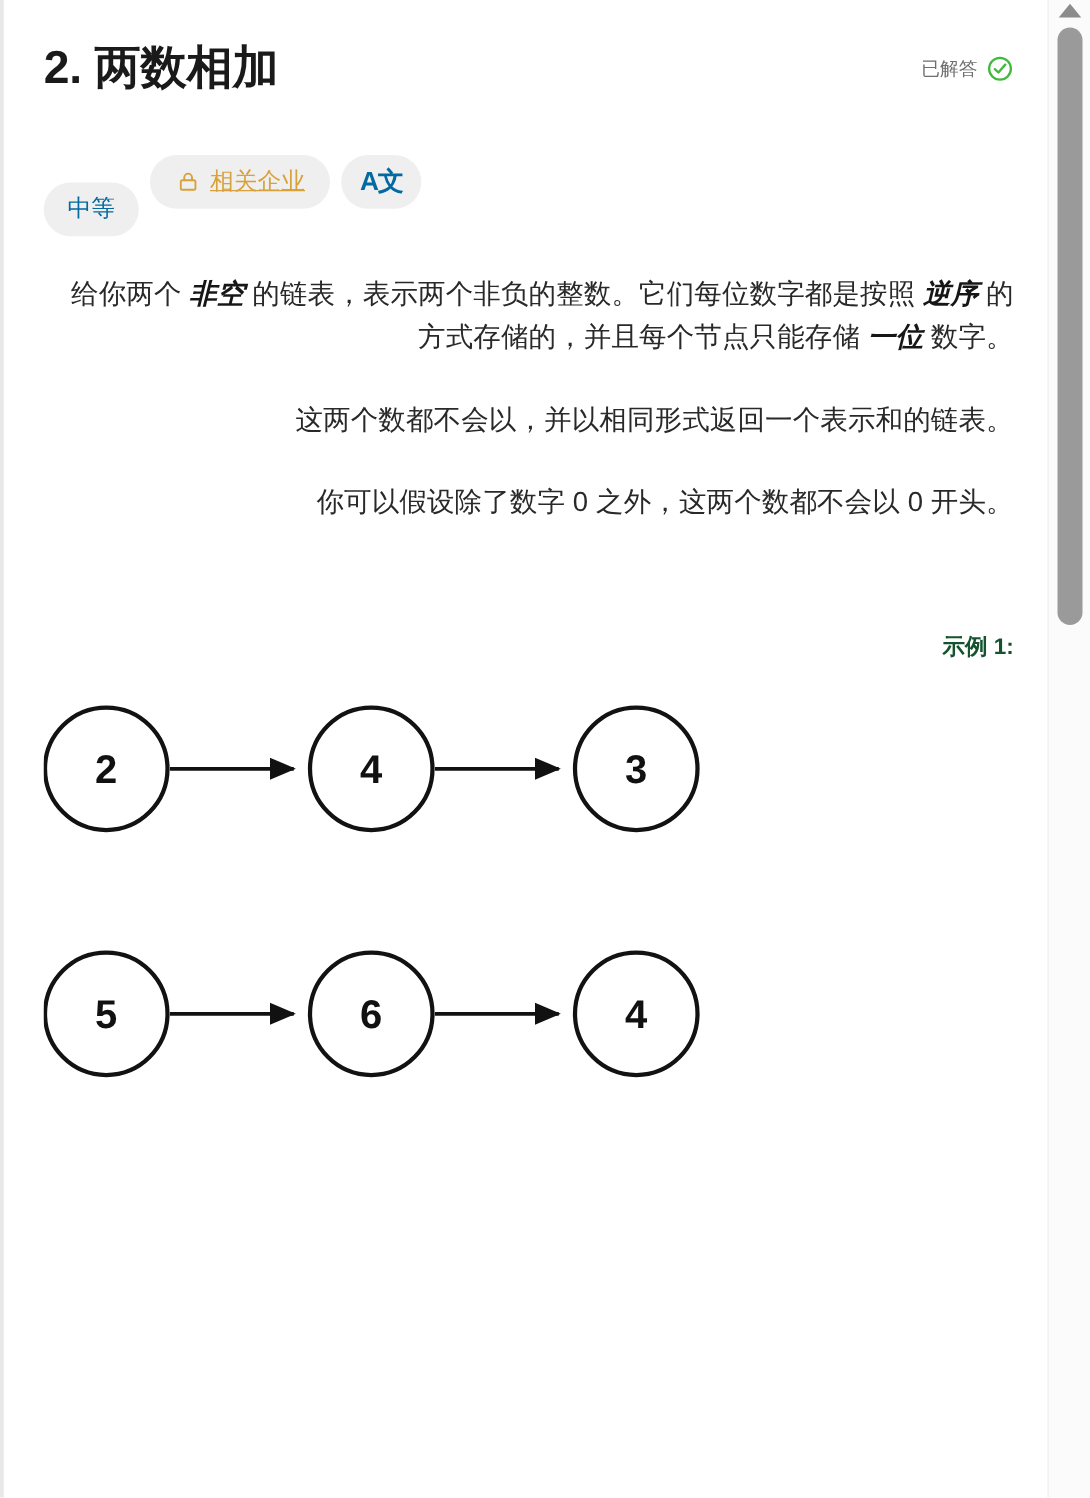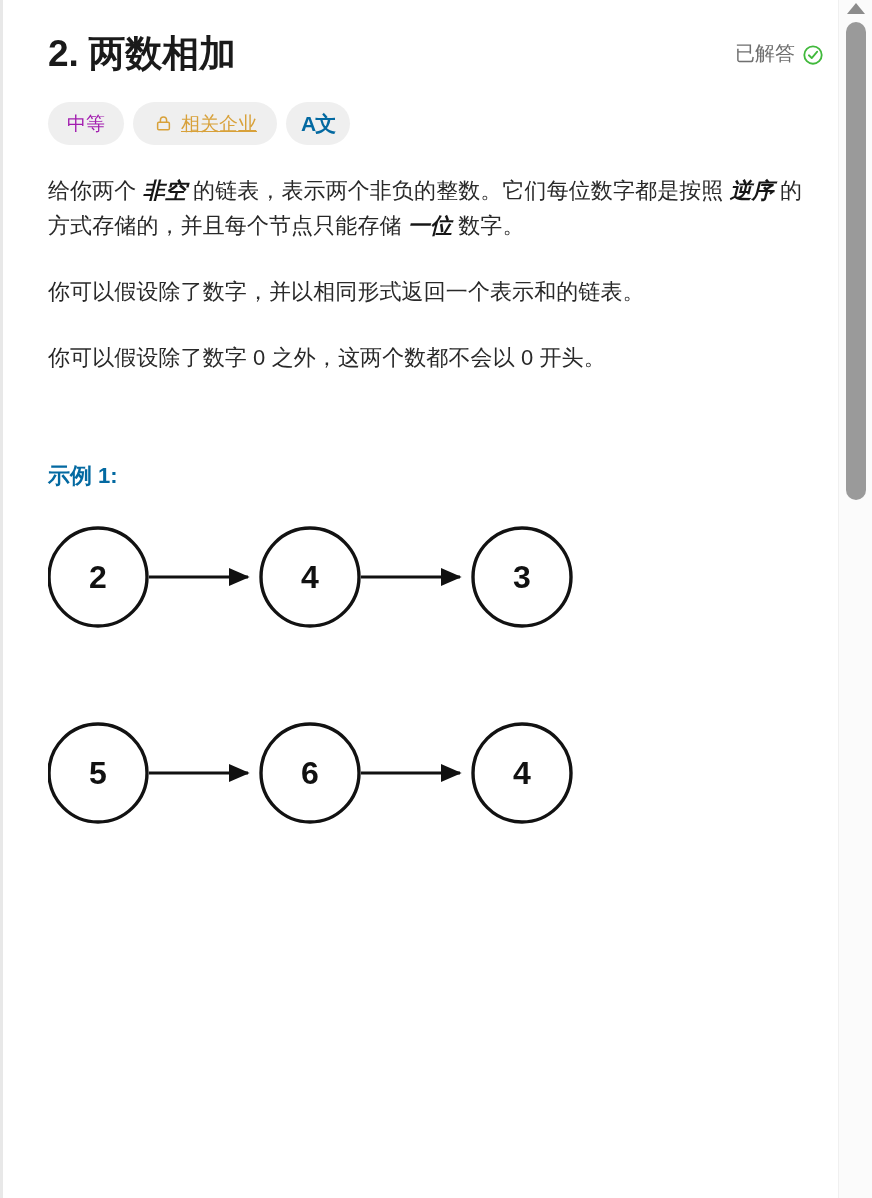--- a/index.html
+++ b/index.html
@@ -22,26 +22,27 @@
     position: absolute;
     inset: 0;
     background: #ffffff;
     border-left: 3px solid #e8e8e8;
     overflow: hidden;
   }
 
   
   #content {
     position: absolute;
-    left: 13px;
+    left: 0;
     top: 0;
     width: 838px;
     height: 872px;
     padding: 24px 30px 0 32px;
     overflow: hidden;
+    text-align: right;
   }
 
   
   .title-row {
     display: flex;
     align-items: flex-start;
     justify-content: space-between;
     gap: 16px;
     margin-top: 8px;
   }
@@ -55,24 +56,23 @@
     white-space: nowrap;
   }
   .solved-status {
     display: flex;
     align-items: center;
     gap: 7px;
     margin-top: 12px;
     white-space: nowrap;
   }
   .solved-text {
-    font-size: 20px;
+    font-size: 15px;
     color: #6f6f6f;
     line-height: 1;
-    font-family: Liberation Mono, monospace;
   }
   .check-circle-icon {
     width: 22px;
     height: 22px;
     display: block;
   }
 
   
   .badge-row {
     display: flex;
@@ -89,21 +89,21 @@
     padding: 0 20px;
     border-radius: 22px;
     background: #efefef;
     font-size: 19px;
     line-height: 1;
     color: #2b2b2b;
     cursor: pointer;
     user-select: none;
     white-space: nowrap;
   }
-  .pill.difficulty { color: #a21caf; padding: 0 19px; }
+  .pill.difficulty { color: #0369a1; padding: 0 19px; margin-top: 44px; }
   .pill.premium { color: #d8a13a; text-decoration: underline; }
   .pill.icon-only { padding: 0 15px; }
   .pill-icon {
     display: inline-flex;
     align-items: center;
     justify-content: center;
     width: 20px;
     height: 20px;
     flex: none;
   }
@@ -126,23 +126,23 @@
     line-height: 1.62;
     color: #292929;
     letter-spacing: 0.1px;
   }
   .description p:last-child { margin-bottom: 15px; }
   .description b { font-weight: 700; color: #161616; font-style: italic; }
 
   
   .example-heading {
     margin-top: 86px;
-    font-size: 22px;
+    font-size: 18px;
     font-weight: 700;
-    color: #0369a1;
+    color: #14532d;
     line-height: 1.4;
   }
 
   
   .diagram {
     margin-top: 26px;
   }
   .diagram svg { display: block; }
 
   
@@ -228,21 +228,21 @@
       <div class="pill icon-only">
         <span class="translate-glyph">A文</span>
       </div>
 
     </div>
 
     <div class="description">
       <p>
         给你两个 <b>非空</b> 的链表，表示两个非负的整数。它们每位数字都是按照 <b>逆序</b> 的方式存储的，并且每个节点只能存储 <b>一位</b> 数字。
       </p>
-      <p>你可以假设除了数字，并以相同形式返回一个表示和的链表。</p>
+      <p>这两个数都不会以，并以相同形式返回一个表示和的链表。</p>
       <p>你可以假设除了数字 0 之外，这两个数都不会以 0 开头。</p>
     </div>
 
     <div class="example-heading">示例 1:</div>
 
     <div class="diagram">
       <svg width="700" height="118" viewBox="0 0 700 118">
         <defs>
           <marker id="arrowhead1" viewBox="0 0 10 10" refX="9.2" refY="5" markerWidth="7" markerHeight="7" orient="auto-start-reverse">
             <path d="M0,0.7 L10,5 L0,9.3 z" fill="#111111"></path>

